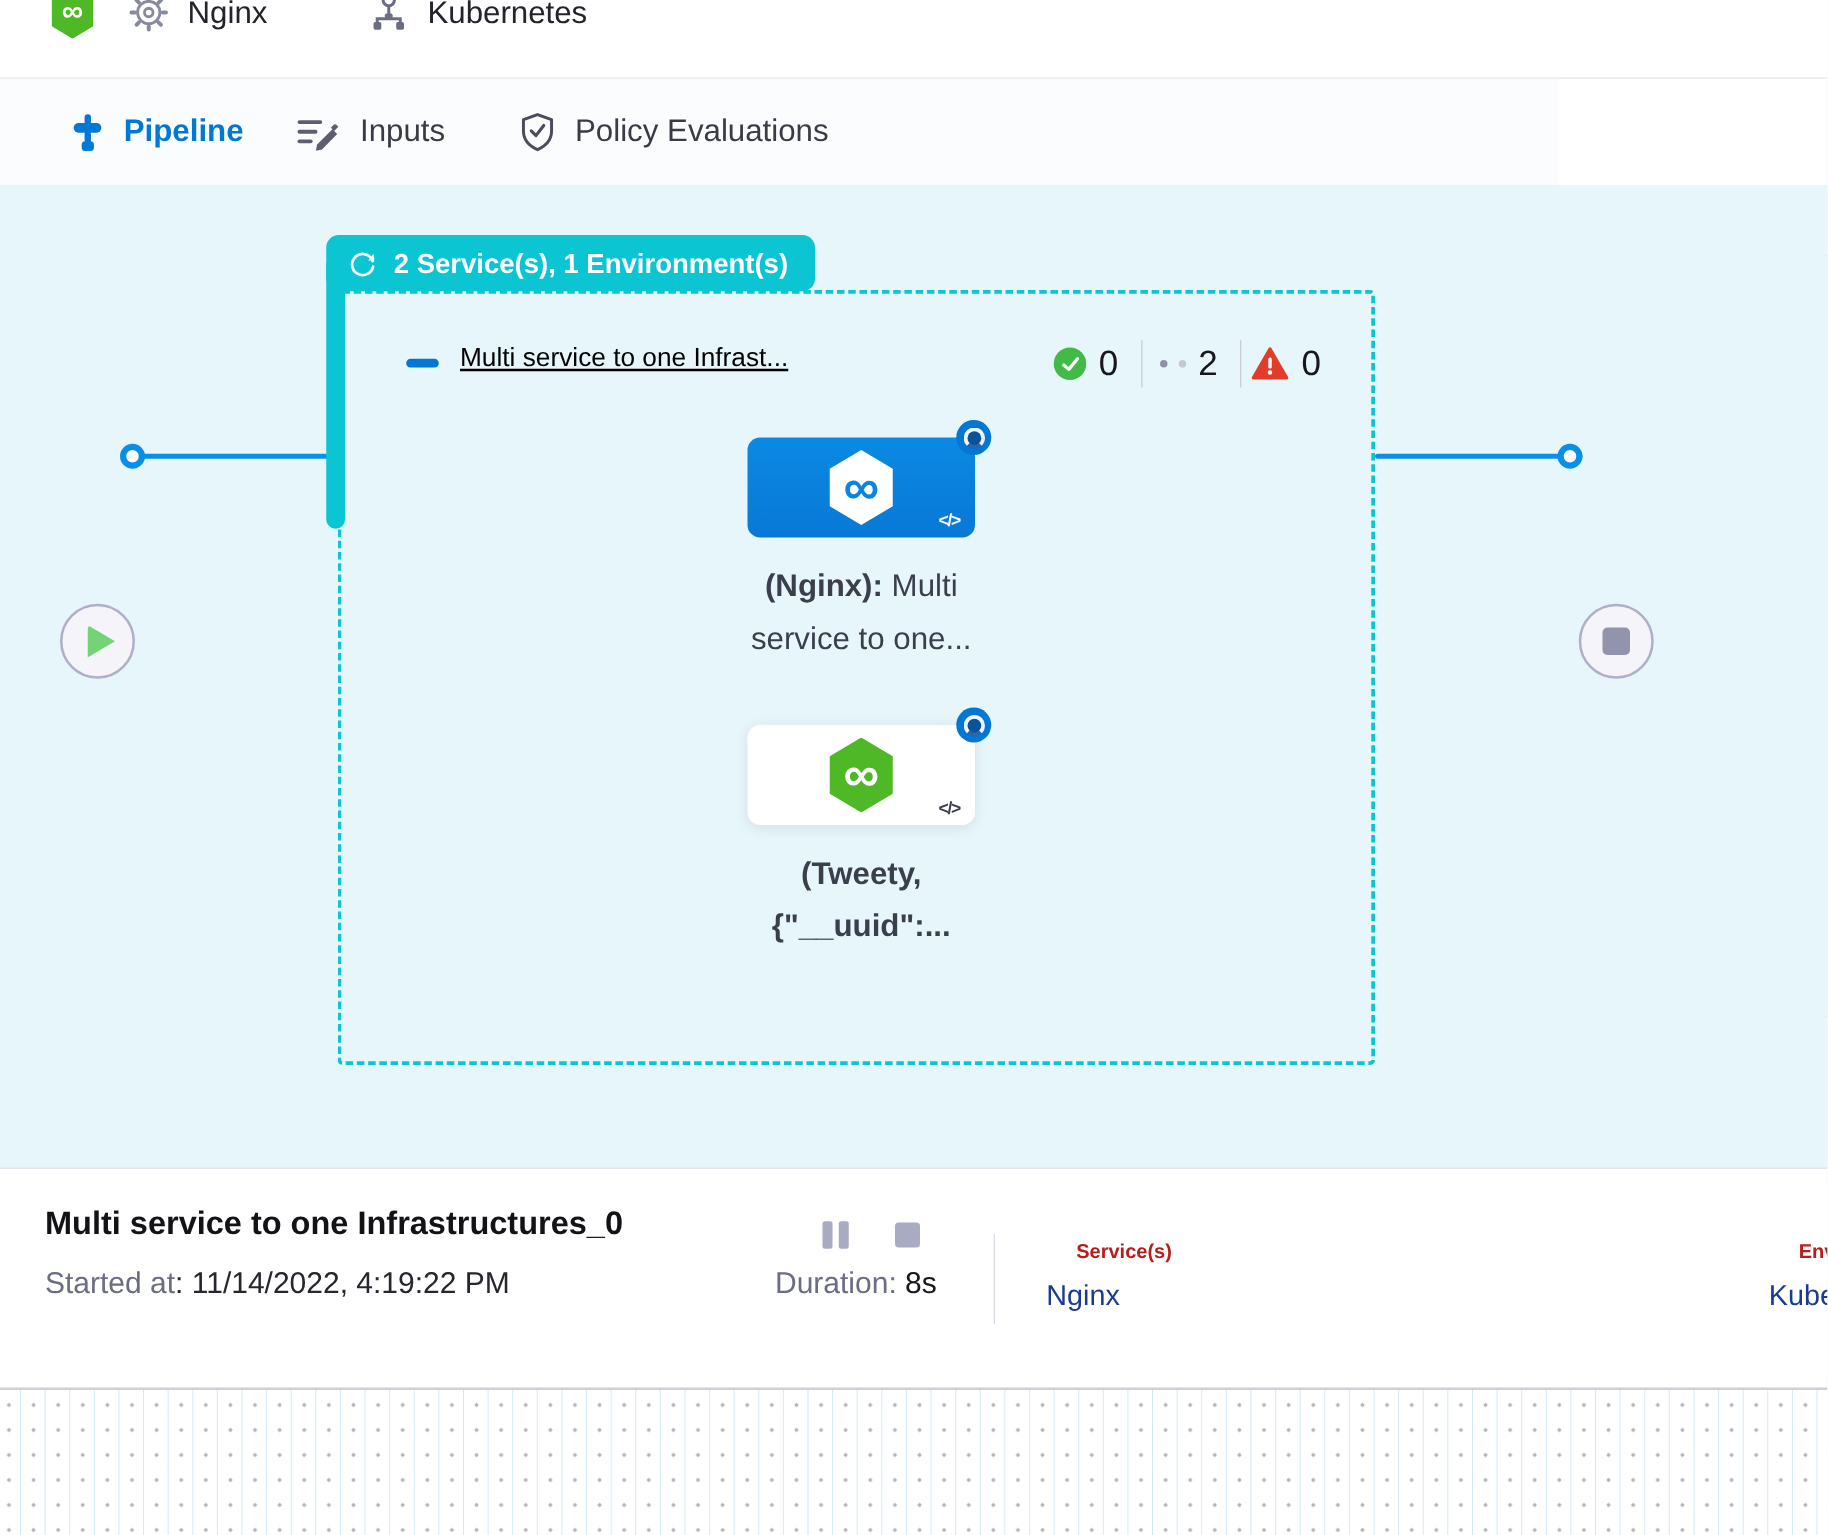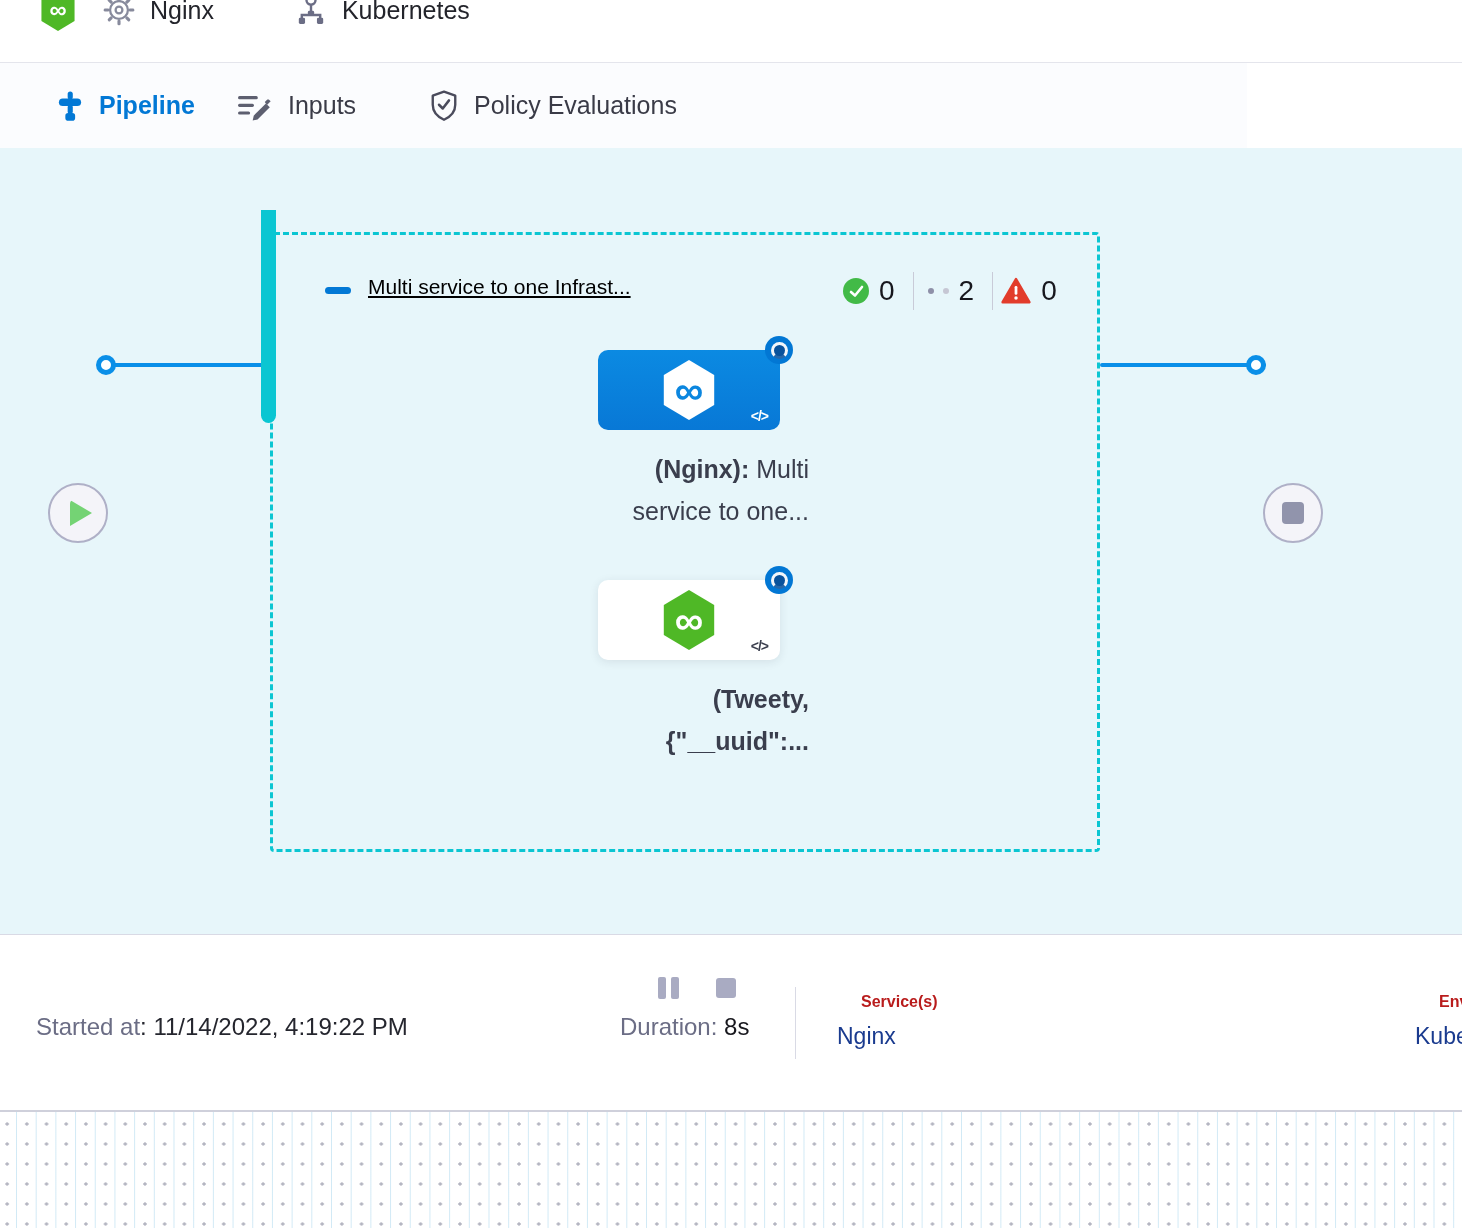--- a/index.html
+++ b/index.html
@@ -46,21 +46,21 @@
   .pipe-node.blue { background:linear-gradient(180deg,#0B8AE2,#0878D6); }
   .pipe-node.white { background:#fff; box-shadow:0 2px 10px rgba(40,41,61,0.10); }
   .node-hex { position:absolute; left:63px; top:10px; width:56px; height:60px; clip-path:polygon(50% 0%,95% 25%,95% 75%,50% 100%,5% 75%,5% 25%); display:flex; align-items:center; justify-content:center; font-weight:bold; font-size:40px; line-height:1; }
   .node-hex.whitehex { background:#fff; color:#0B86DF; }
   .node-hex.greenhex { background:#4FB826; color:#fff; }
   .code-glyph { position:absolute; right:12px; bottom:6px; font-size:14px; font-weight:700; letter-spacing:-1px; }
   .code-glyph.light { color:#fff; }
   .code-glyph.dark { color:#3A3E4D; }
   .node-badge { position:absolute; right:-13px; top:-14px; width:28px; height:28px; border-radius:50%; background:#0277D4; display:flex; align-items:center; justify-content:center; }
   .node-badge i { display:block; width:17px; height:17px; border-radius:50%; background:#09529C; border:3px solid rgba(255,255,255,0.95); border-bottom-color:rgba(255,255,255,0.12); }
-  .node-label { position:absolute; width:240px; text-align:right; font-size:25px; line-height:42px; color:#3A3E4D; }
+  .node-label { position:absolute; width:240px; text-align:center; font-size:25px; line-height:42px; color:#3A3E4D; }
   .node-label b { font-weight:700; }
 
   
   .footer { position:absolute; left:0; top:934px; width:1462px; height:176px; background:#fff; border-top:1px solid #D9DAE5; overflow:hidden; }
   .run-title { position:absolute; left:36px; top:28px; font-size:26px; font-weight:700; color:#121217; }
   .meta-row { position:absolute; left:36px; top:78px; font-size:24px; color:#25262E; }
   .gray { color:#6B6D85; }
   .pause-btn { position:absolute; left:658px; top:42px; width:26px; height:22px; display:flex; gap:5px; cursor:pointer; }
   .pause-btn i { display:block; width:8px; height:22px; background:#A9ABC2; border-radius:2px; }
   .stop-btn { position:absolute; left:716px; top:43px; width:20px; height:20px; background:#A9ABC2; border-radius:3px; cursor:pointer; }
@@ -139,38 +139,47 @@
         <path d="M2 11.5h10"></path>
         <path d="M2 17.5h7"></path>
       </g>
       <g fill="#5D5F70">
         <path d="M13 19.5l9.5-9.5 3 3-9.5 9.5-3.8.8z"></path>
         <path d="M23.6 8.9l1.6-1.6c.5-.5 1.4-.5 1.9 0l1.1 1.1-2.9 2.9-1.7-2.4z" transform="translate(-2 0)"></path>
       </g>
     </svg>
     <span class="tab-label">Inputs</span>
   </div>
-  <div class="tab" style="left:429px;">
+  <div class="tab" style="left:415px;">
     <svg width="30" height="34" viewBox="0 0 24 26">
       <path d="M12 1.5l9 3.2v7.3c0 5.5-3.8 9.6-9 12-5.2-2.4-9-6.5-9-12V4.7z" fill="none" stroke="#4A4B5C" stroke-width="1.9" stroke-linejoin="round"></path>
       <polyline points="8,12 11,15 16,8.5" fill="none" stroke="#4A4B5C" stroke-width="2" stroke-linecap="round" stroke-linejoin="round"></polyline>
     </svg>
     <span class="tab-label">Policy Evaluations</span>
   </div>
   <div class="tab-underline"></div>
 </div>
 
 <div class="canvas">
 
   <div class="round-node" style="left:48px; top:335px;">
     <div class="play-tri"></div>
   </div>
   <div class="edge" style="left:112px; top:215px; width:152px;"></div>
   <div class="conn-dot" style="left:96px; top:207px;"></div>
 
+  <div class="group-badge" style="top:40px;">
+    <svg width="26" height="26" viewBox="0 0 24 24">
+      <g fill="none" stroke="#fff" stroke-width="2" stroke-linecap="round">
+        <path d="M19.5 10a7.8 7.8 0 1 0 .3 4"></path>
+      </g>
+      <path d="M16.2 9.8l4.6-.6-.7-4.5z" fill="#fff"></path>
+    </svg>
+    <span>2 Service(s), 1 Environment(s)</span>
+  </div>
   <div class="group-strip" style="top:62px;"></div>
   <div class="stage-box" style="top:84px;"></div>
 
   <div class="minus-btn" style="top:139px;"></div>
   <div class="stage-title" style="top:127px;">Multi service to one Infrast...</div>
 
   <div class="counts" style="top:122px;">
     <span class="ok-circle">
       <svg width="15" height="13" viewBox="0 0 15 13">
           <polyline points="2,7 6,10.5 13,2" fill="none" stroke="#fff" stroke-width="2.6" stroke-linecap="round" stroke-linejoin="round"></polyline>
@@ -215,20 +224,21 @@
   </div>
 
   <div class="edge" style="left:1100px; top:215px; width:166px;"></div>
   <div class="conn-dot" style="left:1246px; top:207px;"></div>
   <div class="round-node" style="left:1263px; top:335px;">
     <div class="stop-sq"></div>
   </div>
 </div>
 
 <div class="footer">
+  <div class="run-title">Multi service to one Infrastructures_0</div>
   <div class="meta-row">
     <span class="gray">Started at</span><span>: 11/14/2022, 4:19:22 PM</span>
   </div>
   <div class="pause-btn">
       <i></i>
       <i></i>
     </div>
   <div class="stop-btn"></div>
   <div class="duration">
     <span class="gray">Duration: </span><span class="val">8s</span>

